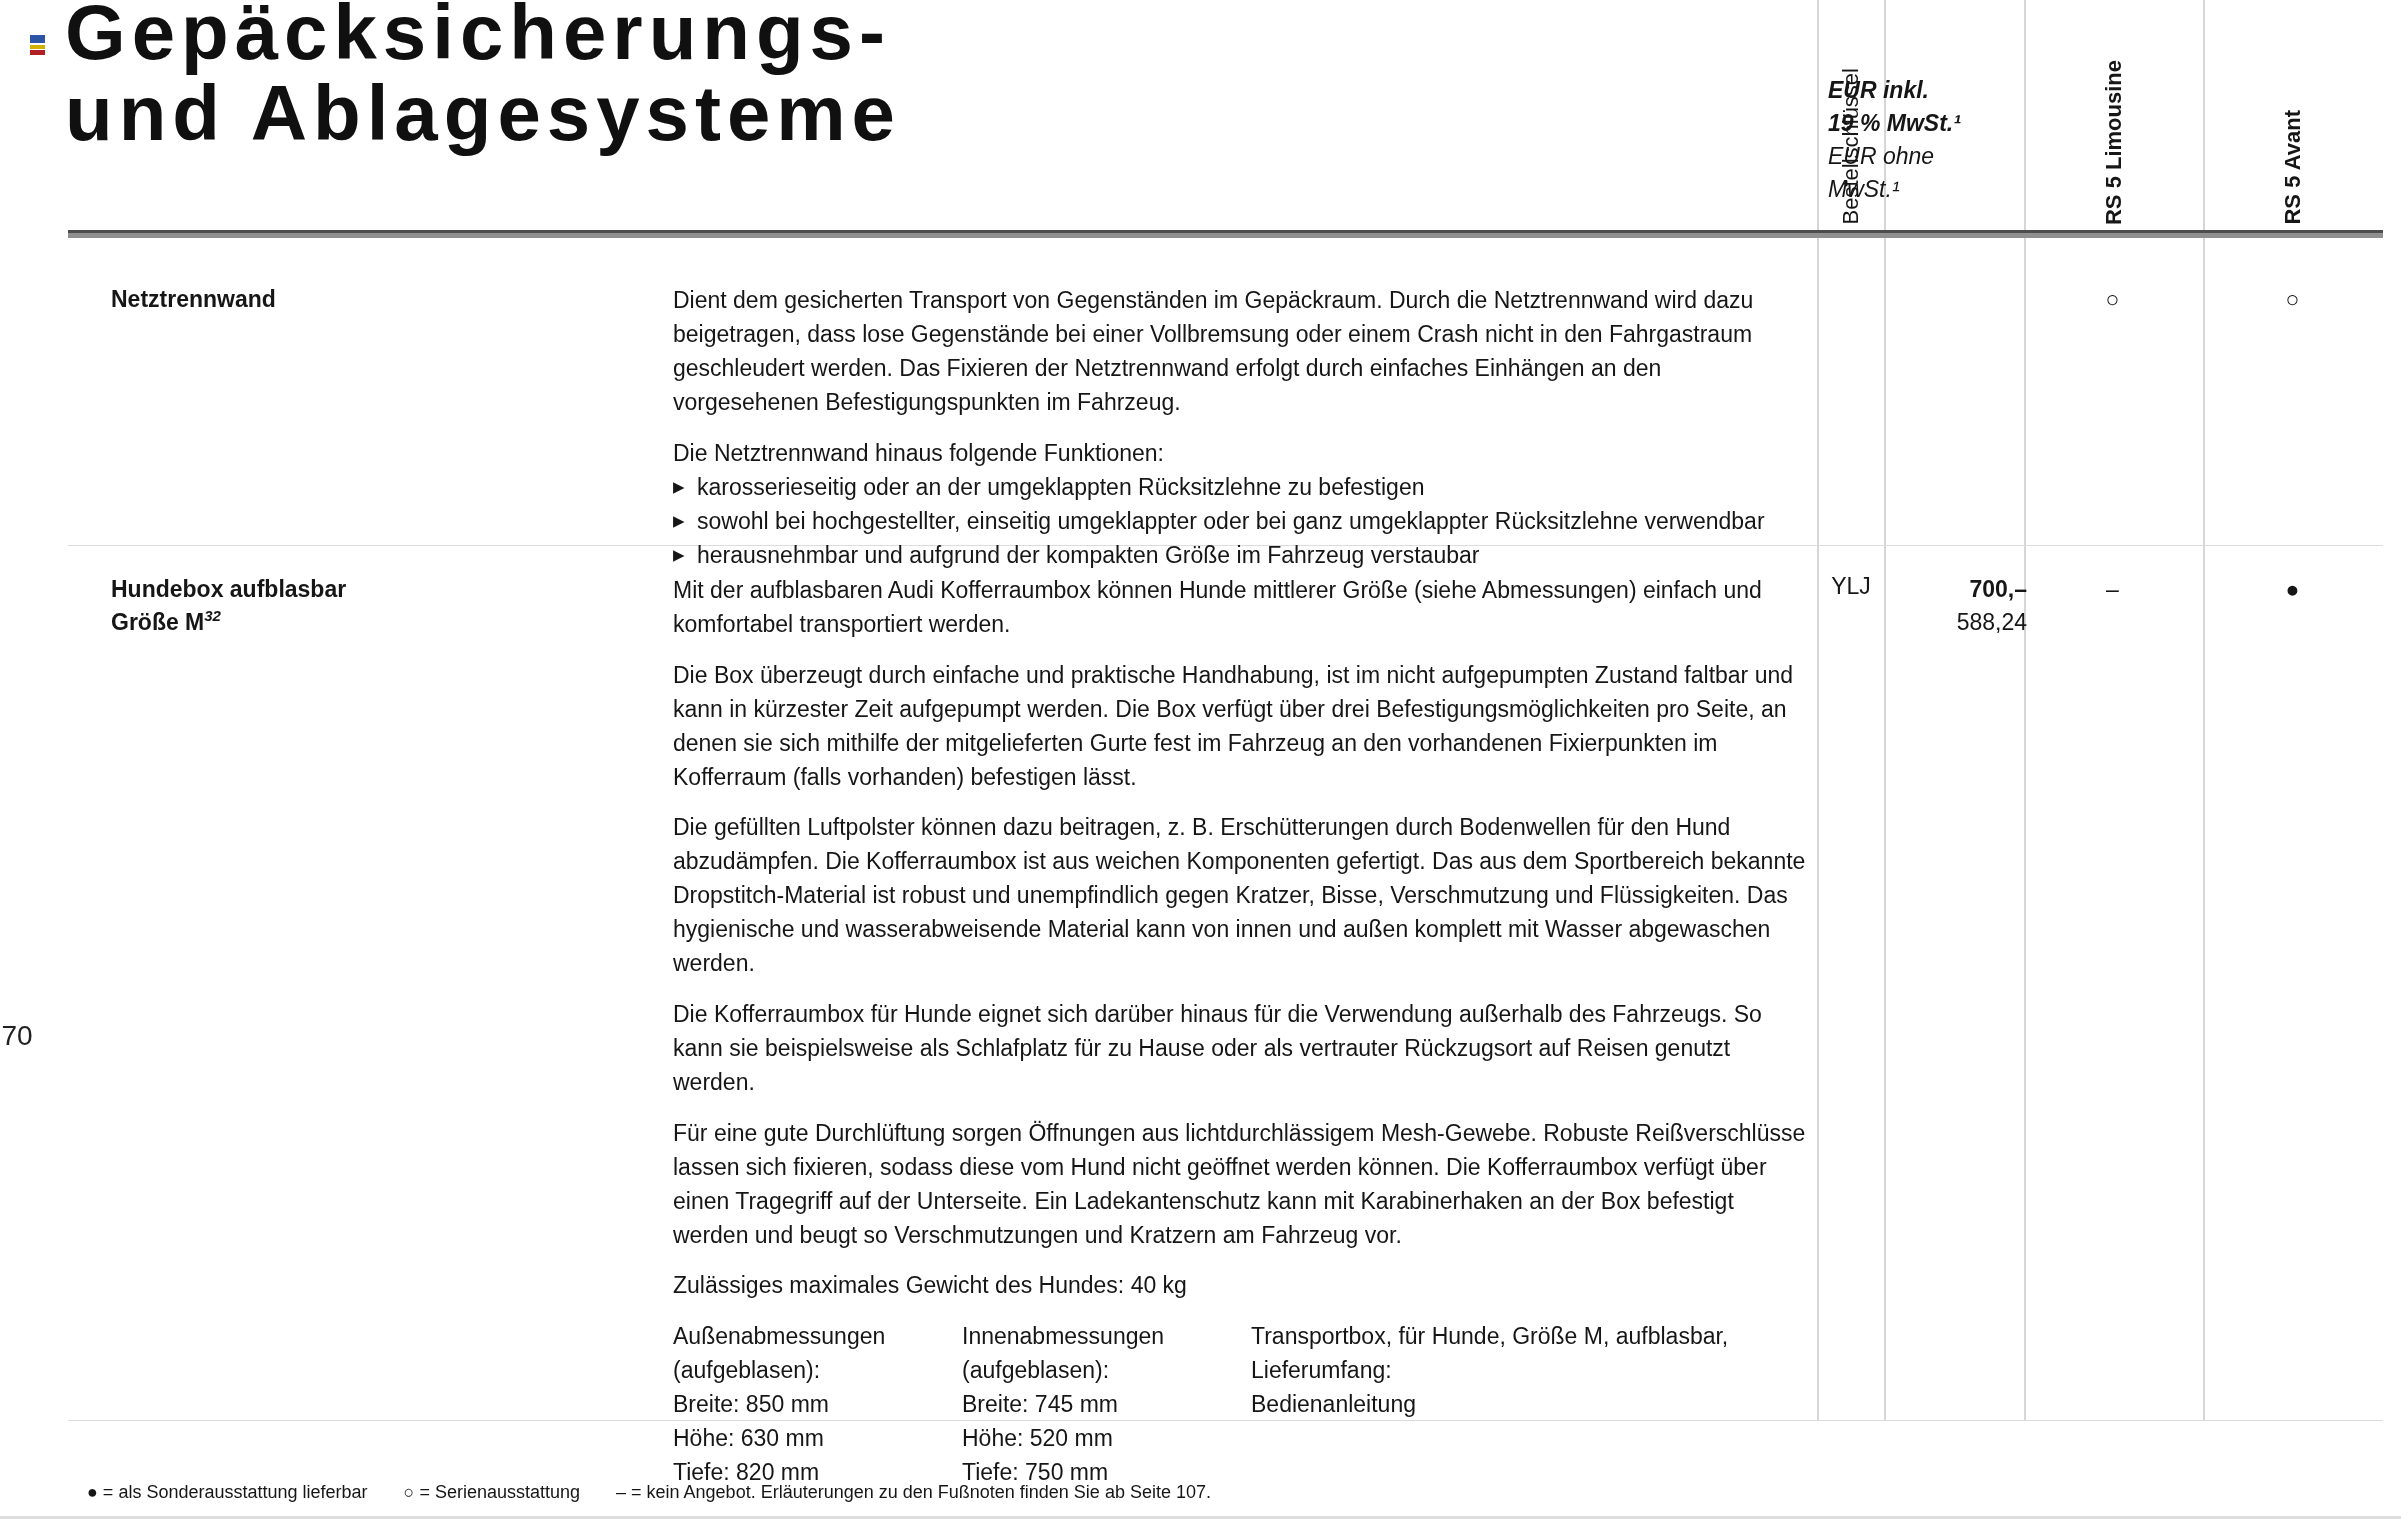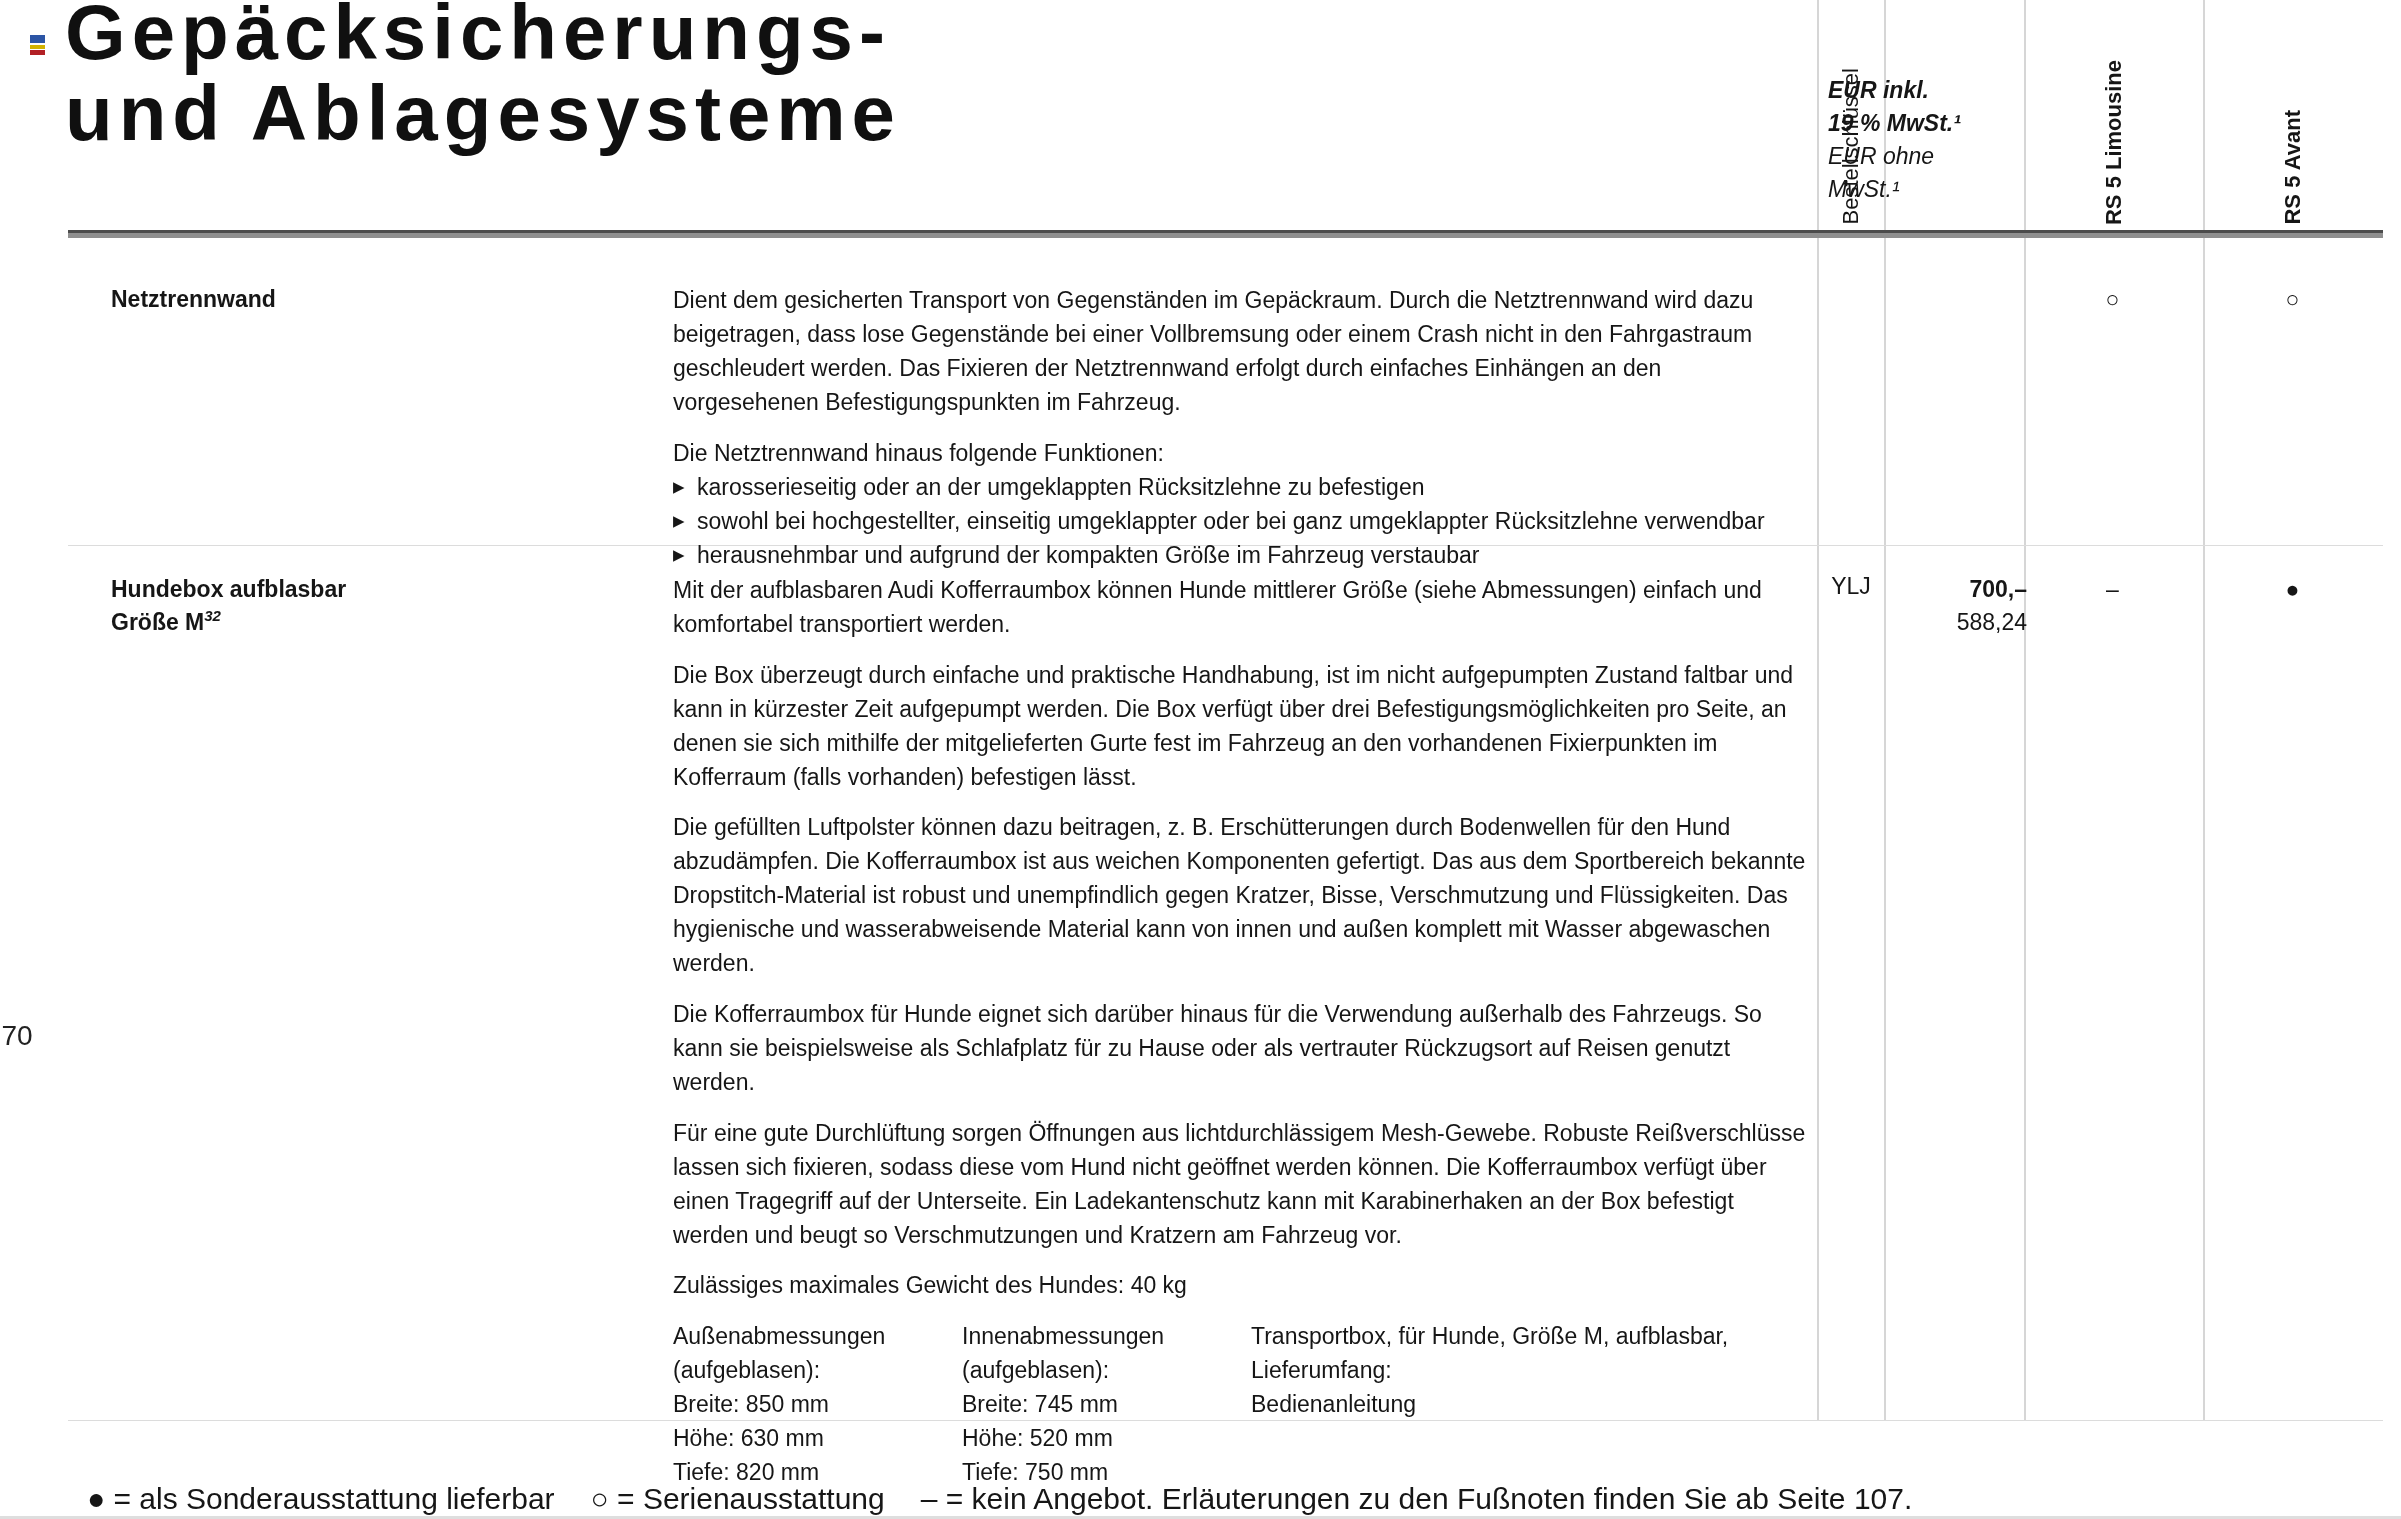--- a/index.html
+++ b/index.html
@@ -55,21 +55,21 @@
   .bullet { display:flex; }
   .bullet .marker { width:24px; flex:none; font-size:15px; line-height:34px; }
 
   sup { font-size:15px; vertical-align:super; line-height:0;font-style:italic; }
 
   .specs { display:flex; }
   .specs .scol  { width:289px; flex:none; line-height:34px; }
   .specs .scol3 { width:auto;  line-height:34px; }
 
   
-  .legend { position:absolute; left:87px; top:1482px; display:flex; gap:36px; white-space:nowrap; font-size:30px;align-items:center; }
+  .legend { position:absolute; left:87px; top:1482px; display:flex; gap:36px; white-space:nowrap; font-size:18px;align-items:center; }
 </style>
 </head>
 <body>
 
 <div class="vline" style="left:1817px"></div>
 <div class="vline" style="left:1884px"></div>
 <div class="vline" style="left:2024px"></div>
 <div class="vline" style="left:2203px"></div>
 
 <div class="bookmark-icon">

